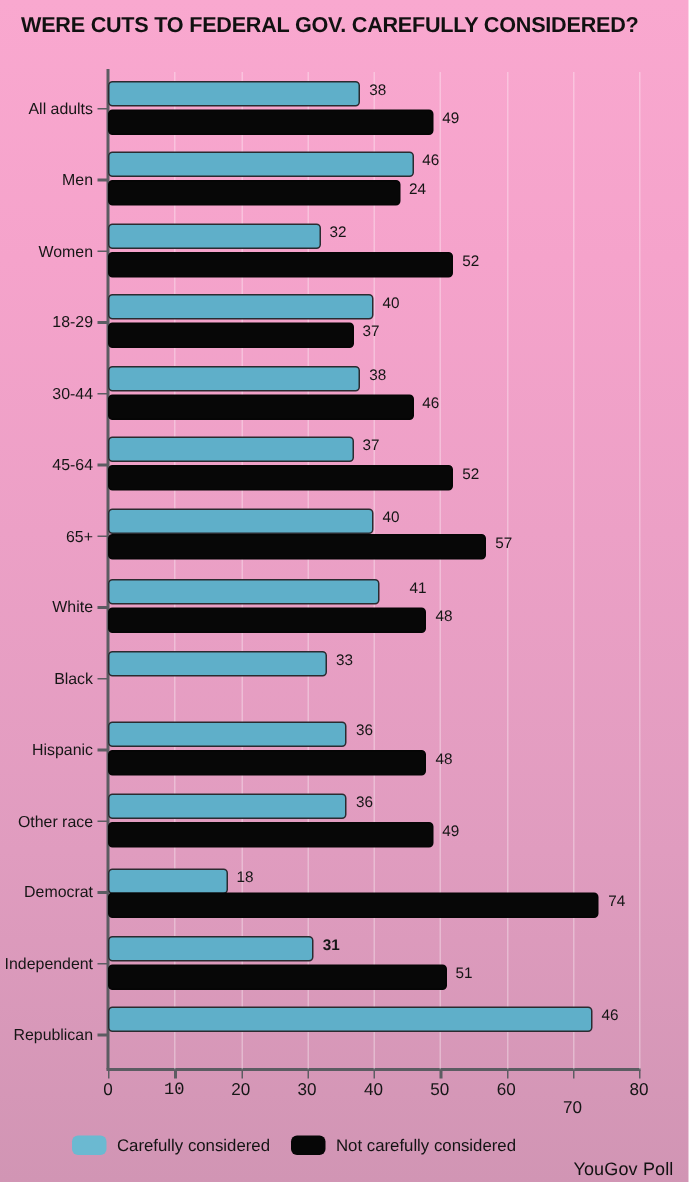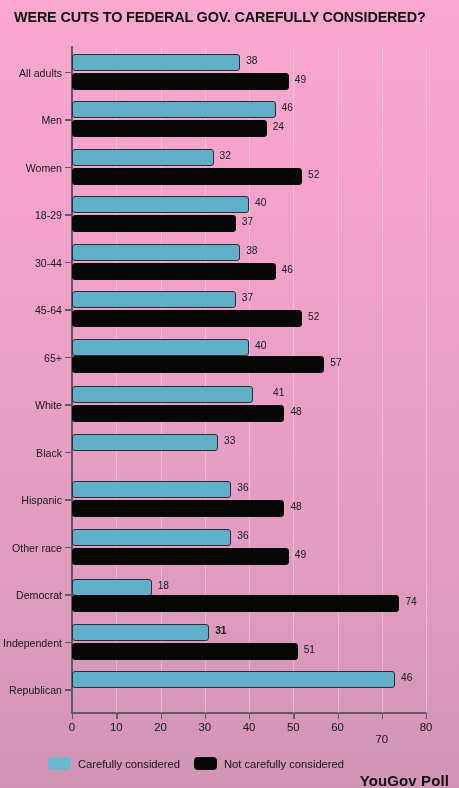--- a/index.html
+++ b/index.html
@@ -153,22 +153,22 @@
   .legend-swatch.no  { background: #060606; }
   .legend-text {
     font-size: 11.2px;
     color: #131313;
     white-space: nowrap;
   }
   #source-note {
     position: absolute;
     right: 10px;
     top: 772px;
-    font-size: 15px;
-    font-weight: bold;
+    font-size: 12px;
+    font-weight: normal;
     color: #111111;
     letter-spacing: 0.1px;
     text-align: right;
   }
 </style>
 </head>
 <body>
 
 <div id="root">
 
@@ -335,21 +335,21 @@
           </div>
           <div class="group-tick" style="top: 23.75px;"></div>
         </div>
       </div>
   </div>
 
   <div id="xticks">
       <div class="xtick-mark" style="left: 72px;"></div>
       <div class="xtick-label" style="left: 72px;">0</div>
       <div class="xtick-mark" style="left: 116.25px;"></div>
-      <div class="xtick-label" style="left: 116.25px;">10</div>
+      <div class="xtick-label" style="left: 116.25px; font-family: Liberation Mono, monospace;">10</div>
       <div class="xtick-mark" style="left: 160.5px;"></div>
       <div class="xtick-label" style="left: 160.5px;">20</div>
       <div class="xtick-mark" style="left: 204.75px;"></div>
       <div class="xtick-label" style="left: 204.75px;">30</div>
       <div class="xtick-mark" style="left: 249px;"></div>
       <div class="xtick-label" style="left: 249px;">40</div>
       <div class="xtick-mark" style="left: 293.25px;"></div>
       <div class="xtick-label" style="left: 293.25px;">50</div>
       <div class="xtick-mark" style="left: 337.5px;"></div>
       <div class="xtick-label" style="left: 337.5px;">60</div>

